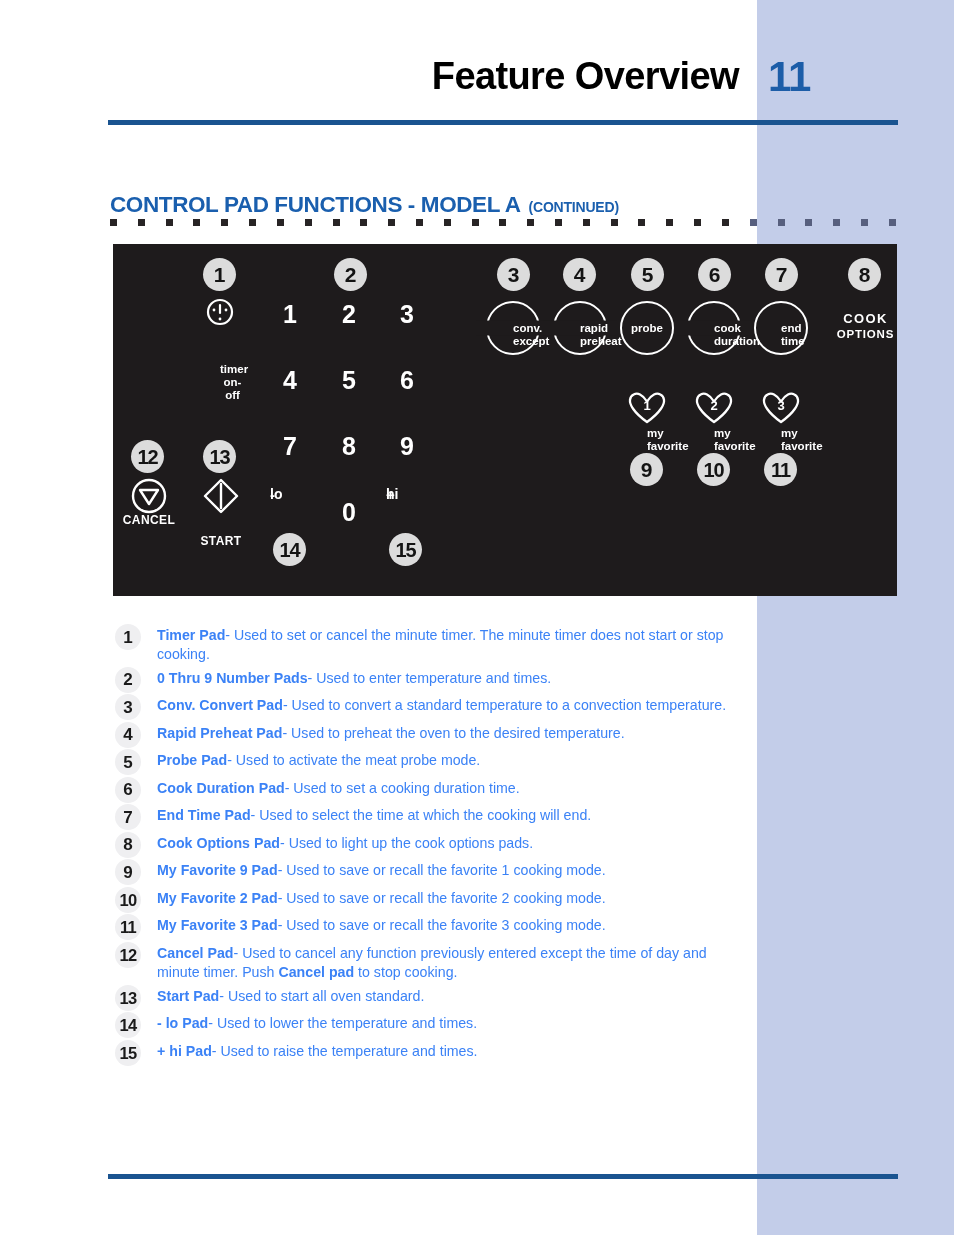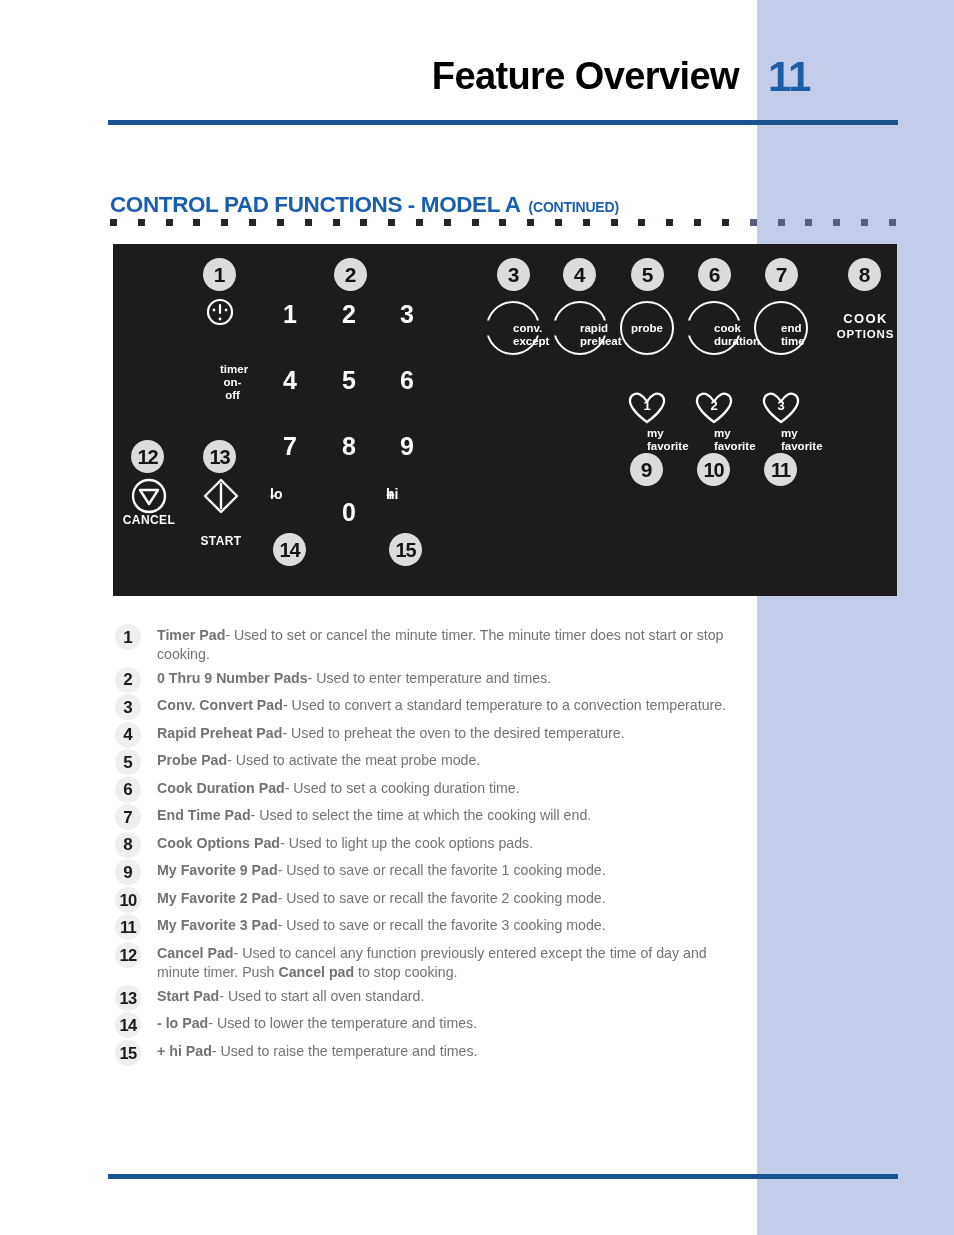--- a/index.html
+++ b/index.html
@@ -191,21 +191,21 @@
     font-weight: bold;
     font-size: 17px;
     display: flex; align-items: center; justify-content: center;
     line-height: 1;
   }
   .li .num span.two { font-size: 16.5px; letter-spacing: -0.8px; }
   .li .txt {
     flex: 1 1 auto;
     font-size: 14.2px;
     line-height: 1.32;
-    color: #737373;
+    color: #3b82f6;
   }
   .li .txt b { font-weight: bold; }
 
   
   .footer-rule {
     position: absolute;
     left: 108px; top: 1174px;
     width: 790px; height: 5px;
     background: #1a5490;
   }

